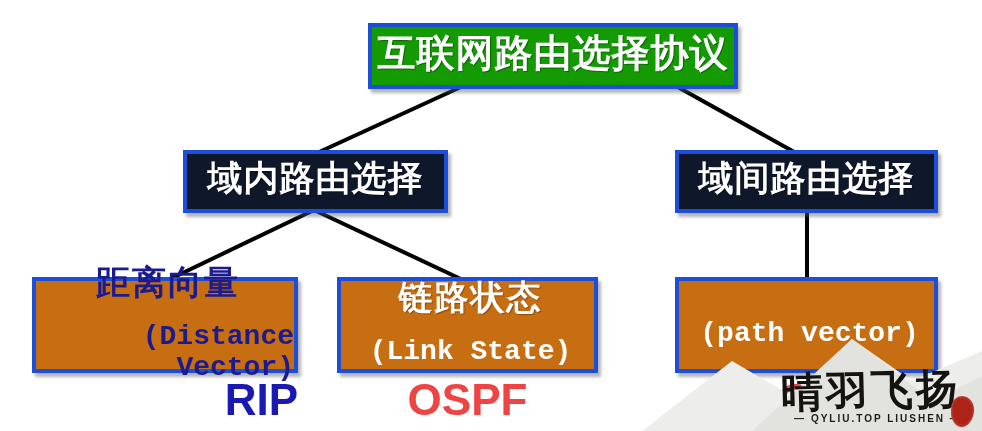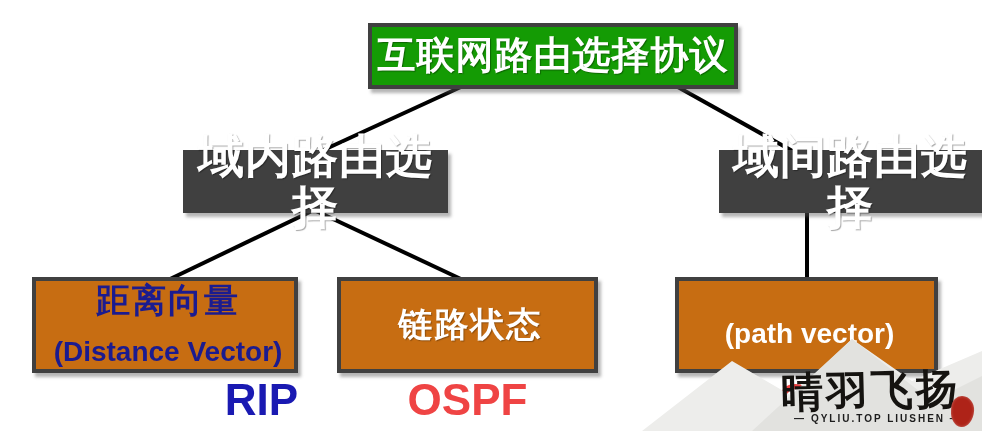--- a/index.html
+++ b/index.html
@@ -16,50 +16,51 @@
 
   .connectors {
     position: absolute;
     left: 0; top: 0;
     width: 982px; height: 431px;
     z-index: 1;
   }
 
   .node {
     position: absolute;
-    border: 4px solid #404040;
+    border: 4px solid #1d4ed8;
     display: flex;
     flex-direction: column;
     align-items: center;
     justify-content: center;
-    text-align: center;
+    text-align: right;
     font-weight: bold;
     box-shadow: 3px 4px 3px rgba(90,90,90,0.45);
     z-index: 2;
     line-height: 1.1;
+    font-family: Liberation Mono, monospace;
   }
 
   .node-root {
     left: 368px; top: 23px; width: 370px; height: 66px;
     background: #149b04;
     color: #ffffff;
     font-size: 38px;
     letter-spacing: 1px;
     text-shadow: 1px 1px 1px rgba(0,0,0,0.35);
   }
 
   .node-branch {
-    background: #404040;
+    background: #0f172a;
     color: #ffffff;
-    font-size: 46px;
+    font-size: 35px;
     letter-spacing: 1px;
     text-shadow: 1px 1px 1px rgba(0,0,0,0.35);
   }
   .node-branch.left  { left: 183px; top: 150px; width: 265px; height: 63px; }
-  .node-branch.right { left: 675px; top: 150px; width: 263px; height: 63px; margin-left: 44px; }
+  .node-branch.right { left: 675px; top: 150px; width: 263px; height: 63px; }
 
   .node-leaf {
     background: #c76d12;
     color: #ffffff;
     top: 277px; height: 96px; padding-left: 6px;
   }
   .node-leaf.leaf-0 { left: 32px;  width: 266px; color: #1b1b8f; text-shadow: none; }
   .node-leaf.leaf-1 { left: 337px; width: 261px; }
   .node-leaf.leaf-2 { left: 675px; width: 263px; }
   .leaf-zh { font-size: 34px; letter-spacing: 2px; }
@@ -150,20 +151,21 @@
   <div class="node node-branch right">
     <span>域间路由选择</span>
   </div>
 
   <div class="node node-leaf leaf-0">
     <span class="leaf-zh">距离向量</span>
     <span class="leaf-en">(Distance Vector)</span>
   </div>
   <div class="node node-leaf leaf-1">
     <span class="leaf-zh">链路状态</span>
+    <span class="leaf-en">(Link State)</span>
   </div>
   <div class="node node-leaf leaf-2">
     <span class="leaf-en">(path vector)</span>
   </div>
 
   <div class="protocol p-0">RIP</div>
   <div class="protocol p-1">OSPF</div>
   <div class="protocol p-2">BGP4</div>
 
   <svg class="wm-mountains" viewBox="0 0 380 110" xmlns="http://www.w3.org/2000/svg">

